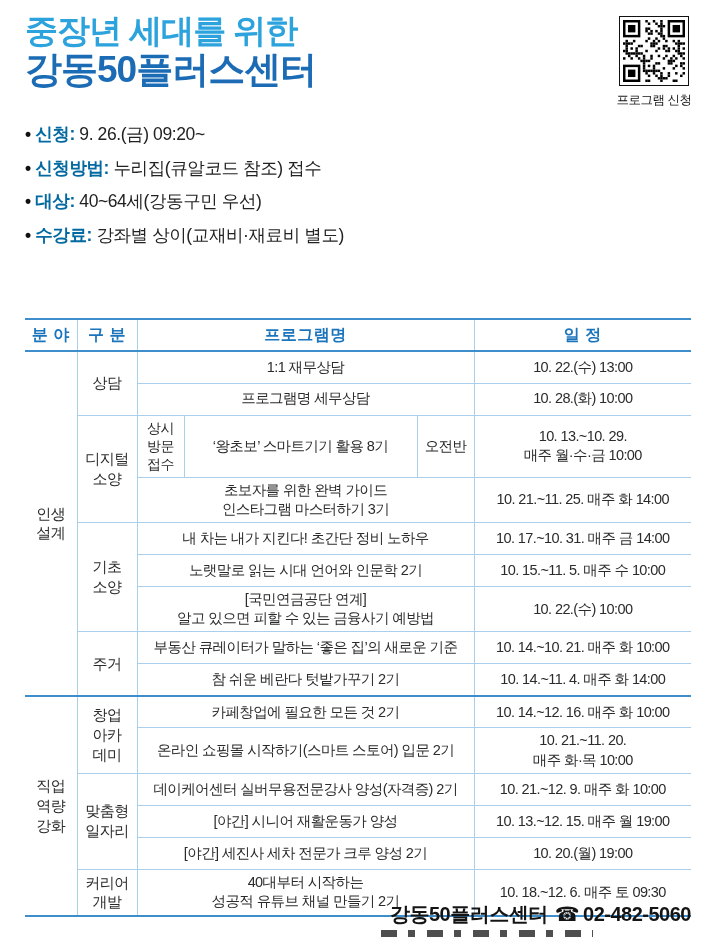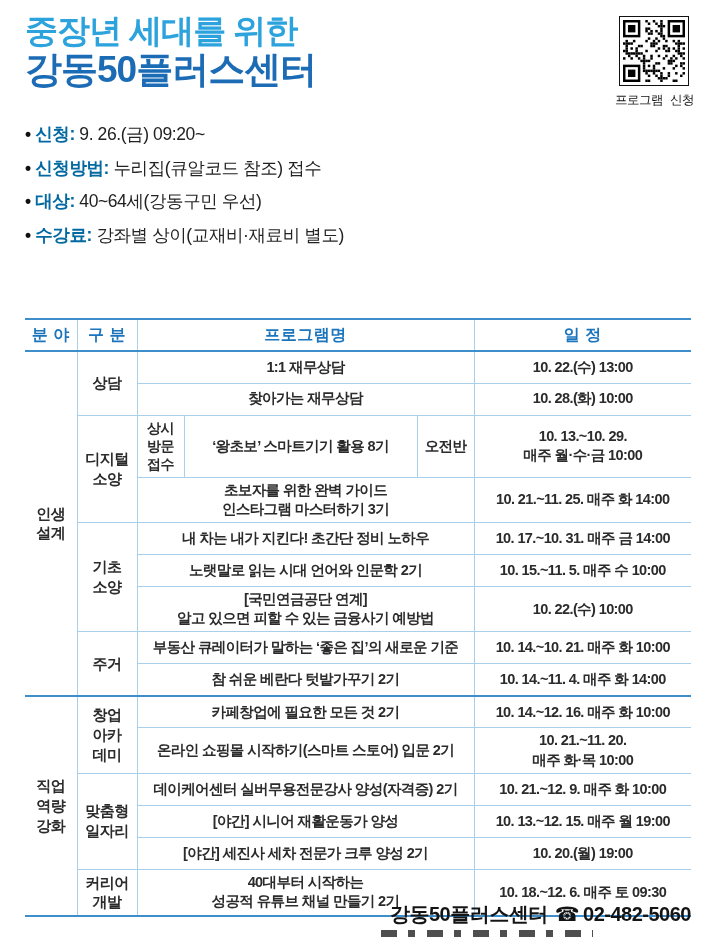--- a/index.html
+++ b/index.html
@@ -15,21 +15,21 @@
     position:relative;width:716px;height:937px;background:#ffffff;overflow:hidden;
     font-family:"Liberation Sans",sans-serif;color:var(--ink);
   }
   
   .title{position:absolute;left:25px;top:12px;}
   .t1{font-size:33px;font-weight:800;letter-spacing:-1px;color:var(--title-light);line-height:1.15;}
   .t2{font-size:37px;font-weight:800;letter-spacing:-1px;color:var(--title-dark);line-height:1.1;}
   .qr-wrap{position:absolute;left:615px;top:16px;width:78px;text-align:center;}
   .qr{width:70px;height:70px;border:1px solid #111;background:#fff;padding:3px;box-sizing:border-box;margin:0 auto;}
   .qr svg{width:100%;height:100%;display:block;}
-  .qr-cap{margin-top:6px;font-size:12.5px;color:#111;letter-spacing:-0.5px;white-space:nowrap;font-family:Liberation Mono, monospace;}
+  .qr-cap{margin-top:6px;font-size:12.5px;color:#111;letter-spacing:-0.5px;white-space:nowrap;}
   
   .bullets{position:absolute;left:25px;top:122px;width:672px;}
   .bullet-line{display:flex;align-items:baseline;height:33.5px;font-size:17.5px;letter-spacing:-0.4px;}
   .bullet-seg{white-space:nowrap;}
   .bullet-seg + .bullet-seg{margin-left:24px;}
   .dot{font-weight:bold;color:#111;}
   .lbl{font-weight:bold;color:#0369a1;text-align:center;}
   .val{color:#222;}
   
   .tbl{
@@ -43,21 +43,21 @@
     border:1px solid var(--line-light);
     text-align:center;vertical-align:middle;
     white-space:pre-line;padding:3px 4px;box-sizing:border-box;
   }
   .tbl th{
     color:var(--blue-text);font-weight:bold;font-size:16px;height:29px;
     border-top:2px solid var(--line-strong);
     border-bottom:2px solid var(--line-strong);
     letter-spacing:0.5px;
   }
-  .tbl td{font-size:14.5px;line-height:1.32;color:var(--ink);letter-spacing:-0.6px;font-weight:bold;}
+  .tbl td{font-size:14.5px;line-height:1.32;color:var(--ink);letter-spacing:-0.6px;}
   .tbl tr{height:32px;}
   .c-cat{border-left:none !important;}
   .c-sched{border-right:none !important;}
   td.c-cat,td.c-grp{font-size:15px;letter-spacing:-0.5px;}
   td.c-sub{font-size:14px;padding:3px 2px;}
   td.c-sched{font-size:14.5px;}
   tr.sec-start td{border-top:2px solid var(--line-strong);}
   
   .footer{
     position:absolute;right:25px;top:901px;font-size:20px;font-weight:800;
@@ -280,21 +280,21 @@
     </thead>
     <tbody id="tbody">
         <tr class="sec-start">
           <td class="c-cat" rowspan="9">인생
 설계</td>
           <td class="c-grp" rowspan="2">상담</td>
           <td class="c-prog" colspan="3">1:1 재무상담</td>
           <td class="c-sched">10. 22.(수) 13:00</td>
         </tr>
         <tr>
-          <td class="c-prog" colspan="3">찾아가는 재무상담</td>
+          <td class="c-prog" colspan="3">프로그램명 세무상담</td>
           <td class="c-sched">10. 28.(화) 10:00</td>
         </tr>
         <tr>
           <td class="c-grp" rowspan="2">디지털
 소양</td>
           <td class="c-sub">상시
 방문
 접수</td>
           <td class="c-prog">‘왕초보’ 스마트기기 활용 8기</td>
           <td class="c-slot">오전반</td>

